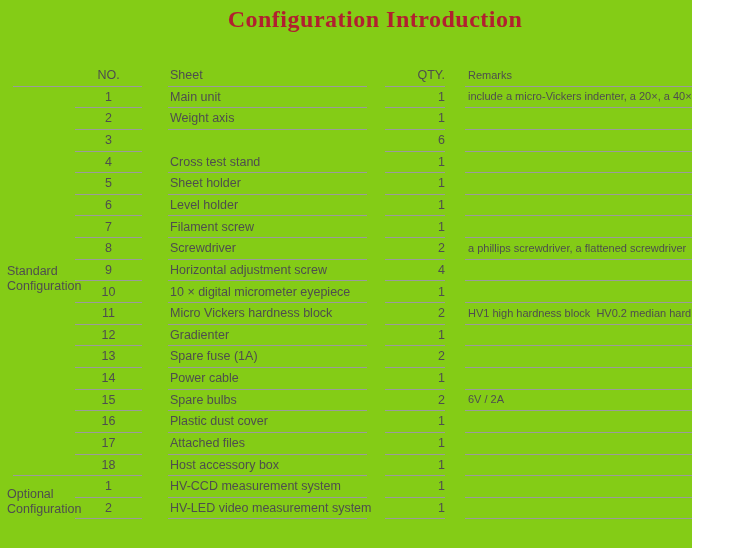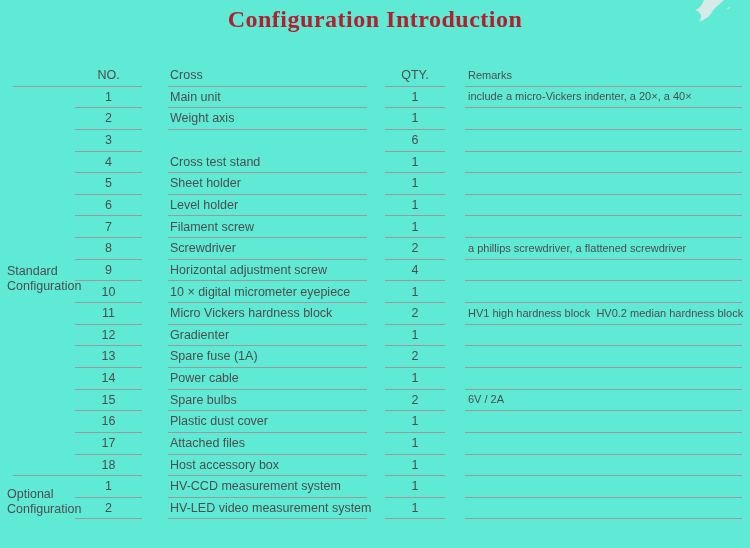--- a/index.html
+++ b/index.html
@@ -1,20 +1,20 @@
 <!DOCTYPE html>
 <html><head>
 <meta charset="utf-8">
 <style>
   html,body { margin:0; padding:0; }
   body { background:#ffffff; font-family:"Liberation Sans", sans-serif; }
   .page {
     position:relative;
-    width:750px; height:548px;
-    background:#5eead4;
+    width:692px; height:548px;
+    background:#84cc16;
     overflow:hidden;
   }
   .title {
     position:absolute;
     top:6px; left:0; width:750px;
     text-align:center;
     font-family:"Liberation Serif", serif;
     font-weight:700;
     font-size:24px;
     color:#b1202f;
@@ -41,21 +41,21 @@
     display:flex;
     align-items:flex-end;
     color:#4e4e4e;
     font-size:12.5px;
     line-height:1;
   }
   .cell span { display:block; padding-bottom:4px; white-space:pre; }
   .c-no      { left:75px;  width:67px;  justify-content:center; }
   .c-name    { left:168px; width:199px; }
   .c-name span { padding-left:2px; }
-  .c-qty     { left:385px; width:60px;  justify-content:center; }
+  .c-qty     { left:385px; width:60px;  justify-content:flex-end; }
   .c-remarks { left:465px; width:277px; font-size:11px; }
   .c-remarks span { padding-left:3px; padding-bottom:5px; }
   .gutter-line {
     position:absolute;
     top:0; bottom:0;
     left:13px; width:62px;
     border-bottom:1px solid #9b9b9b;
   }
   .side-label {
     position:absolute;
@@ -80,21 +80,21 @@
   </svg>
 
   <div class="table">
 
     <div class="trow">
       <div class="gutter-line"></div>
       <div class="cell c-no">
           <span>NO.</span>
         </div>
       <div class="cell c-name">
-          <span>Cross</span>
+          <span>Sheet</span>
         </div>
       <div class="cell c-qty">
           <span>QTY.</span>
         </div>
       <div class="cell c-remarks">
           <span>Remarks</span>
         </div>
     </div>
 
     <div class="trow">

